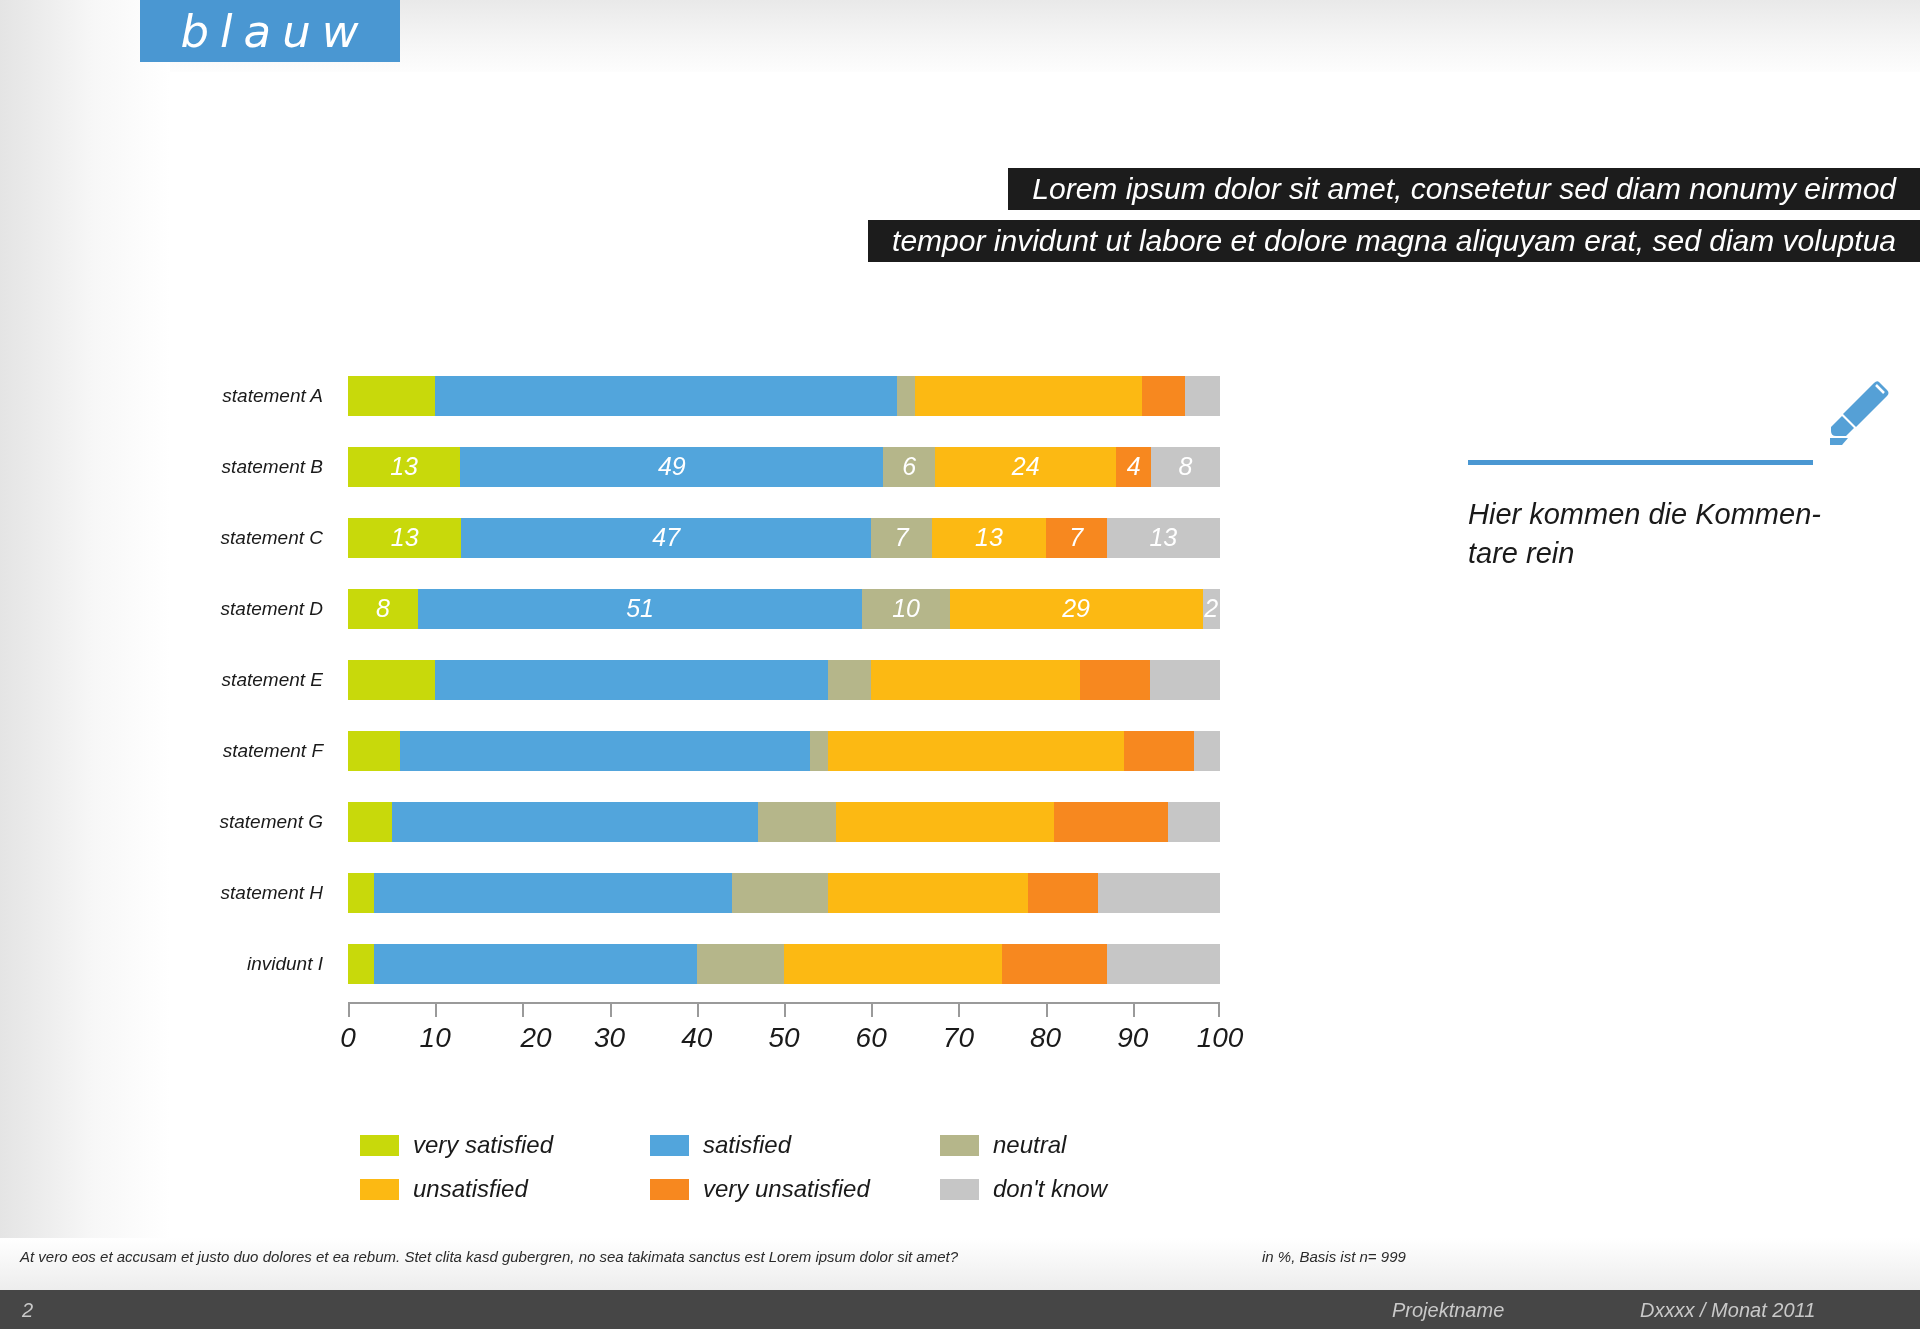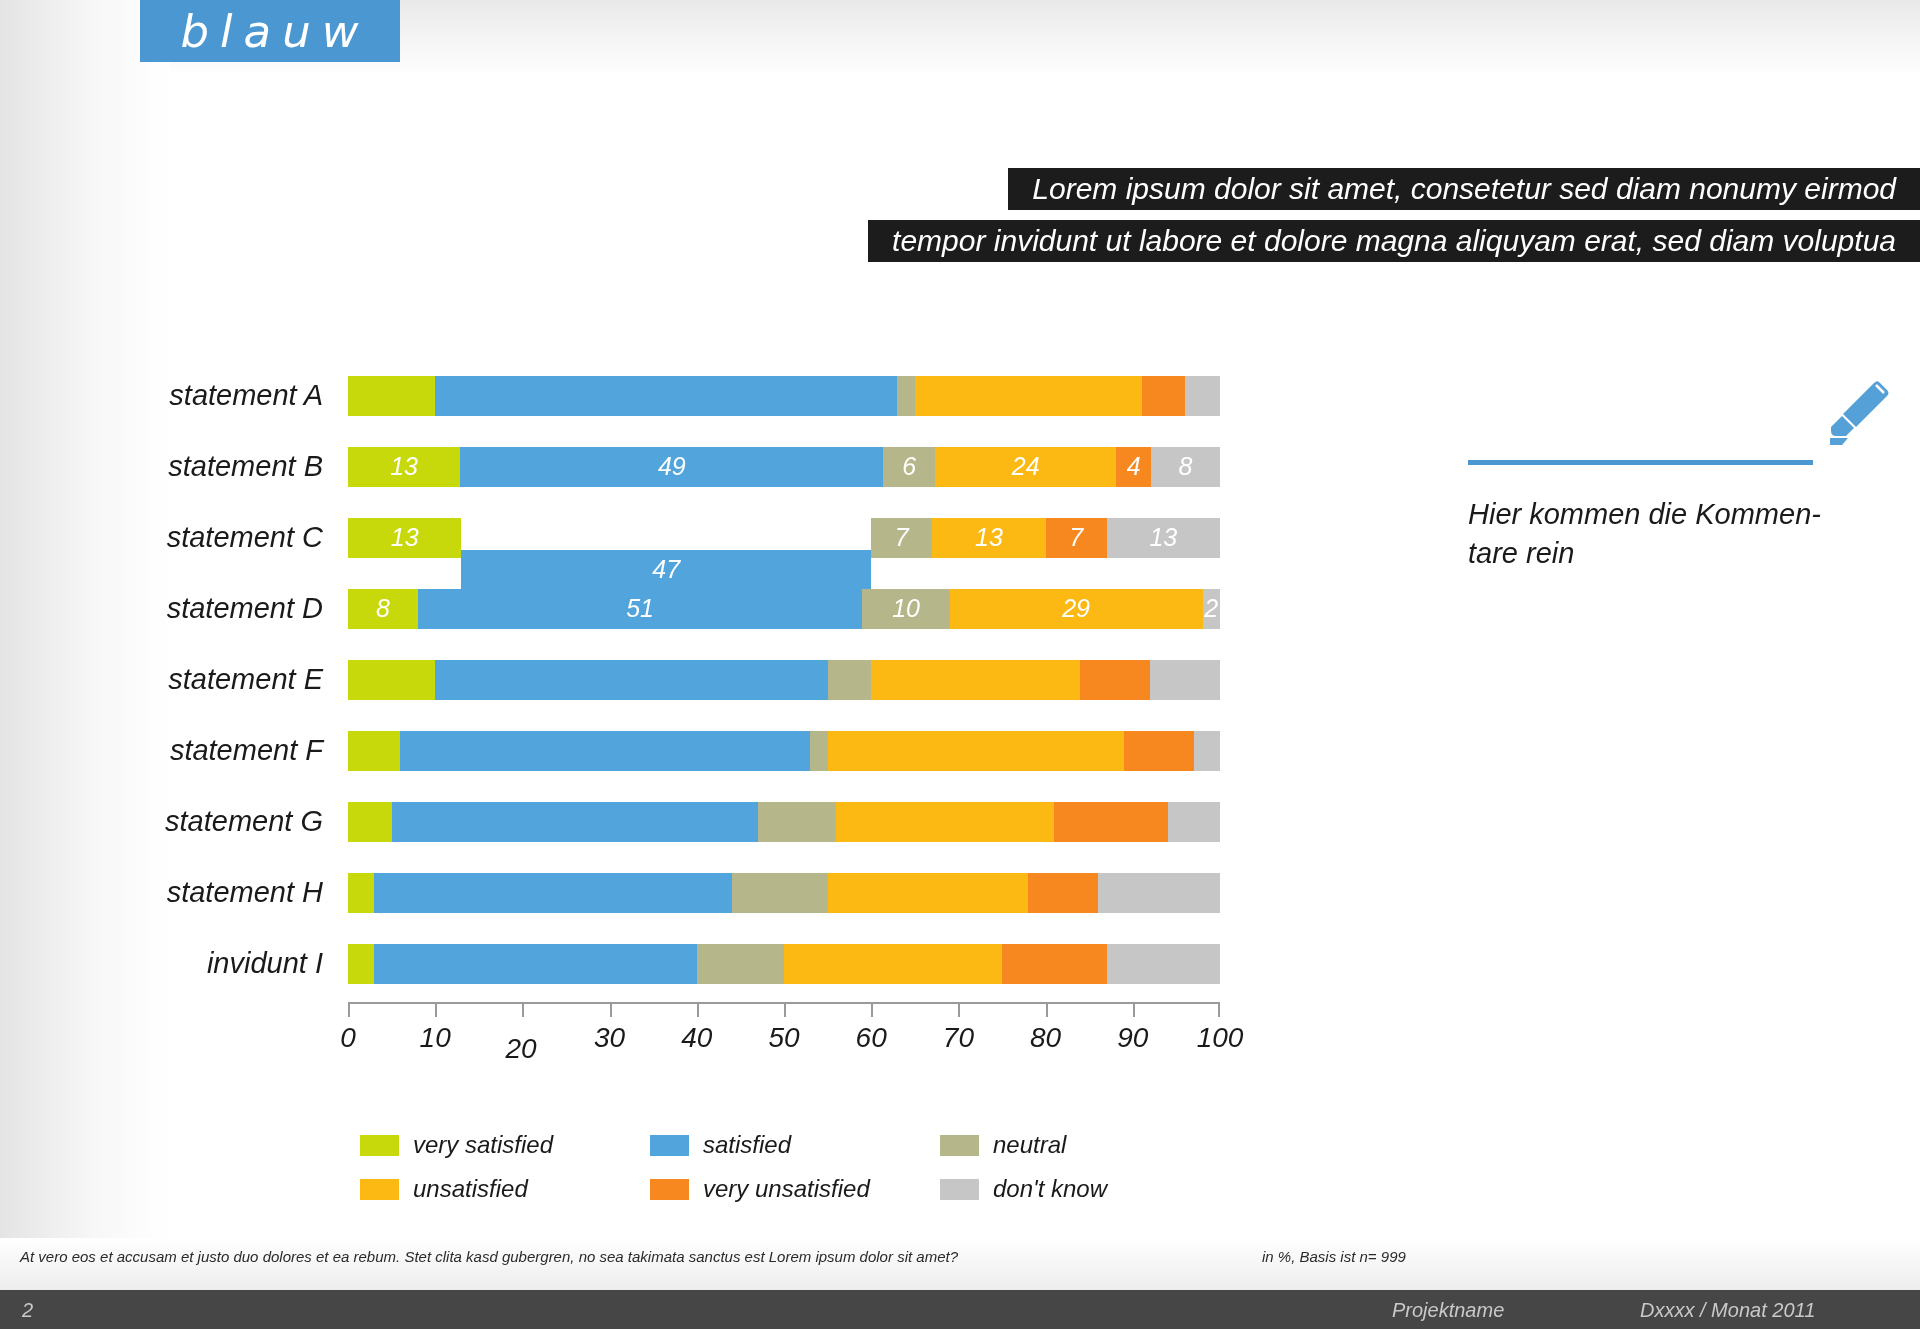--- a/index.html
+++ b/index.html
@@ -72,21 +72,21 @@
   .row {
     position: relative;
     height: 71px;
     display: flex;
     align-items: center;
   }
   .row-label {
     width: 348px;
     text-align: right;
     padding-right: 25px;
-    font-size: 29px;
+    font-size: 19px;
     color: #1a1a1a;
     white-space: nowrap;
   }
   .bar {
     position: relative;
     width: 872px;
     height: 40px;
     display: flex;
   }
   .seg {
@@ -238,21 +238,21 @@
           <div class="seg" style="width: 6%; background: rgb(181, 182, 138);">6</div>
           <div class="seg" style="width: 21%; background: rgb(252, 185, 19);">24</div>
           <div class="seg" style="width: 4%; background: rgb(247, 136, 31);">4</div>
           <div class="seg" style="width: 8%; background: rgb(198, 198, 198);">8</div>
         </div>
       </div>
       <div class="row">
         <div class="row-label">statement C</div>
         <div class="bar">
           <div class="seg" style="width: 13%; background: rgb(200, 217, 11);">13</div>
-          <div class="seg" style="width: 47%; background: rgb(82, 165, 220); margin-top: 32px;">47</div>
+          <div class="seg" style="width: 47%; background: rgb(82, 165, 220);">47</div>
           <div class="seg" style="width: 7%; background: rgb(181, 182, 138);">7</div>
           <div class="seg" style="width: 13%; background: rgb(252, 185, 19);">13</div>
           <div class="seg" style="width: 7%; background: rgb(247, 136, 31);">7</div>
           <div class="seg" style="width: 13%; background: rgb(198, 198, 198);">13</div>
         </div>
       </div>
       <div class="row">
         <div class="row-label">statement D</div>
         <div class="bar">
           <div class="seg" style="width: 8%; background: rgb(200, 217, 11);">8</div>
@@ -329,21 +329,21 @@
         <div class="tick" style="left: 436px;"></div>
         <div class="tick" style="left: 523.2px;"></div>
         <div class="tick" style="left: 610.4px;"></div>
         <div class="tick" style="left: 697.6px;"></div>
         <div class="tick" style="left: 784.8px;"></div>
         <div class="tick" style="left: 870px;"></div>
       </div>
     <div id="axis-labels">
         <div class="tlab" style="left: 0px;">0</div>
         <div class="tlab" style="left: 87.2px;">10</div>
-        <div class="tlab" style="left: 173px; margin-top: 11px;">20</div>
+        <div class="tlab" style="left: 188px;">20</div>
         <div class="tlab" style="left: 261.6px;">30</div>
         <div class="tlab" style="left: 348.8px;">40</div>
         <div class="tlab" style="left: 436px;">50</div>
         <div class="tlab" style="left: 523.2px;">60</div>
         <div class="tlab" style="left: 610.4px;">70</div>
         <div class="tlab" style="left: 697.6px;">80</div>
         <div class="tlab" style="left: 784.8px;">90</div>
         <div class="tlab" style="left: 872px;">100</div>
       </div>
   </div>

